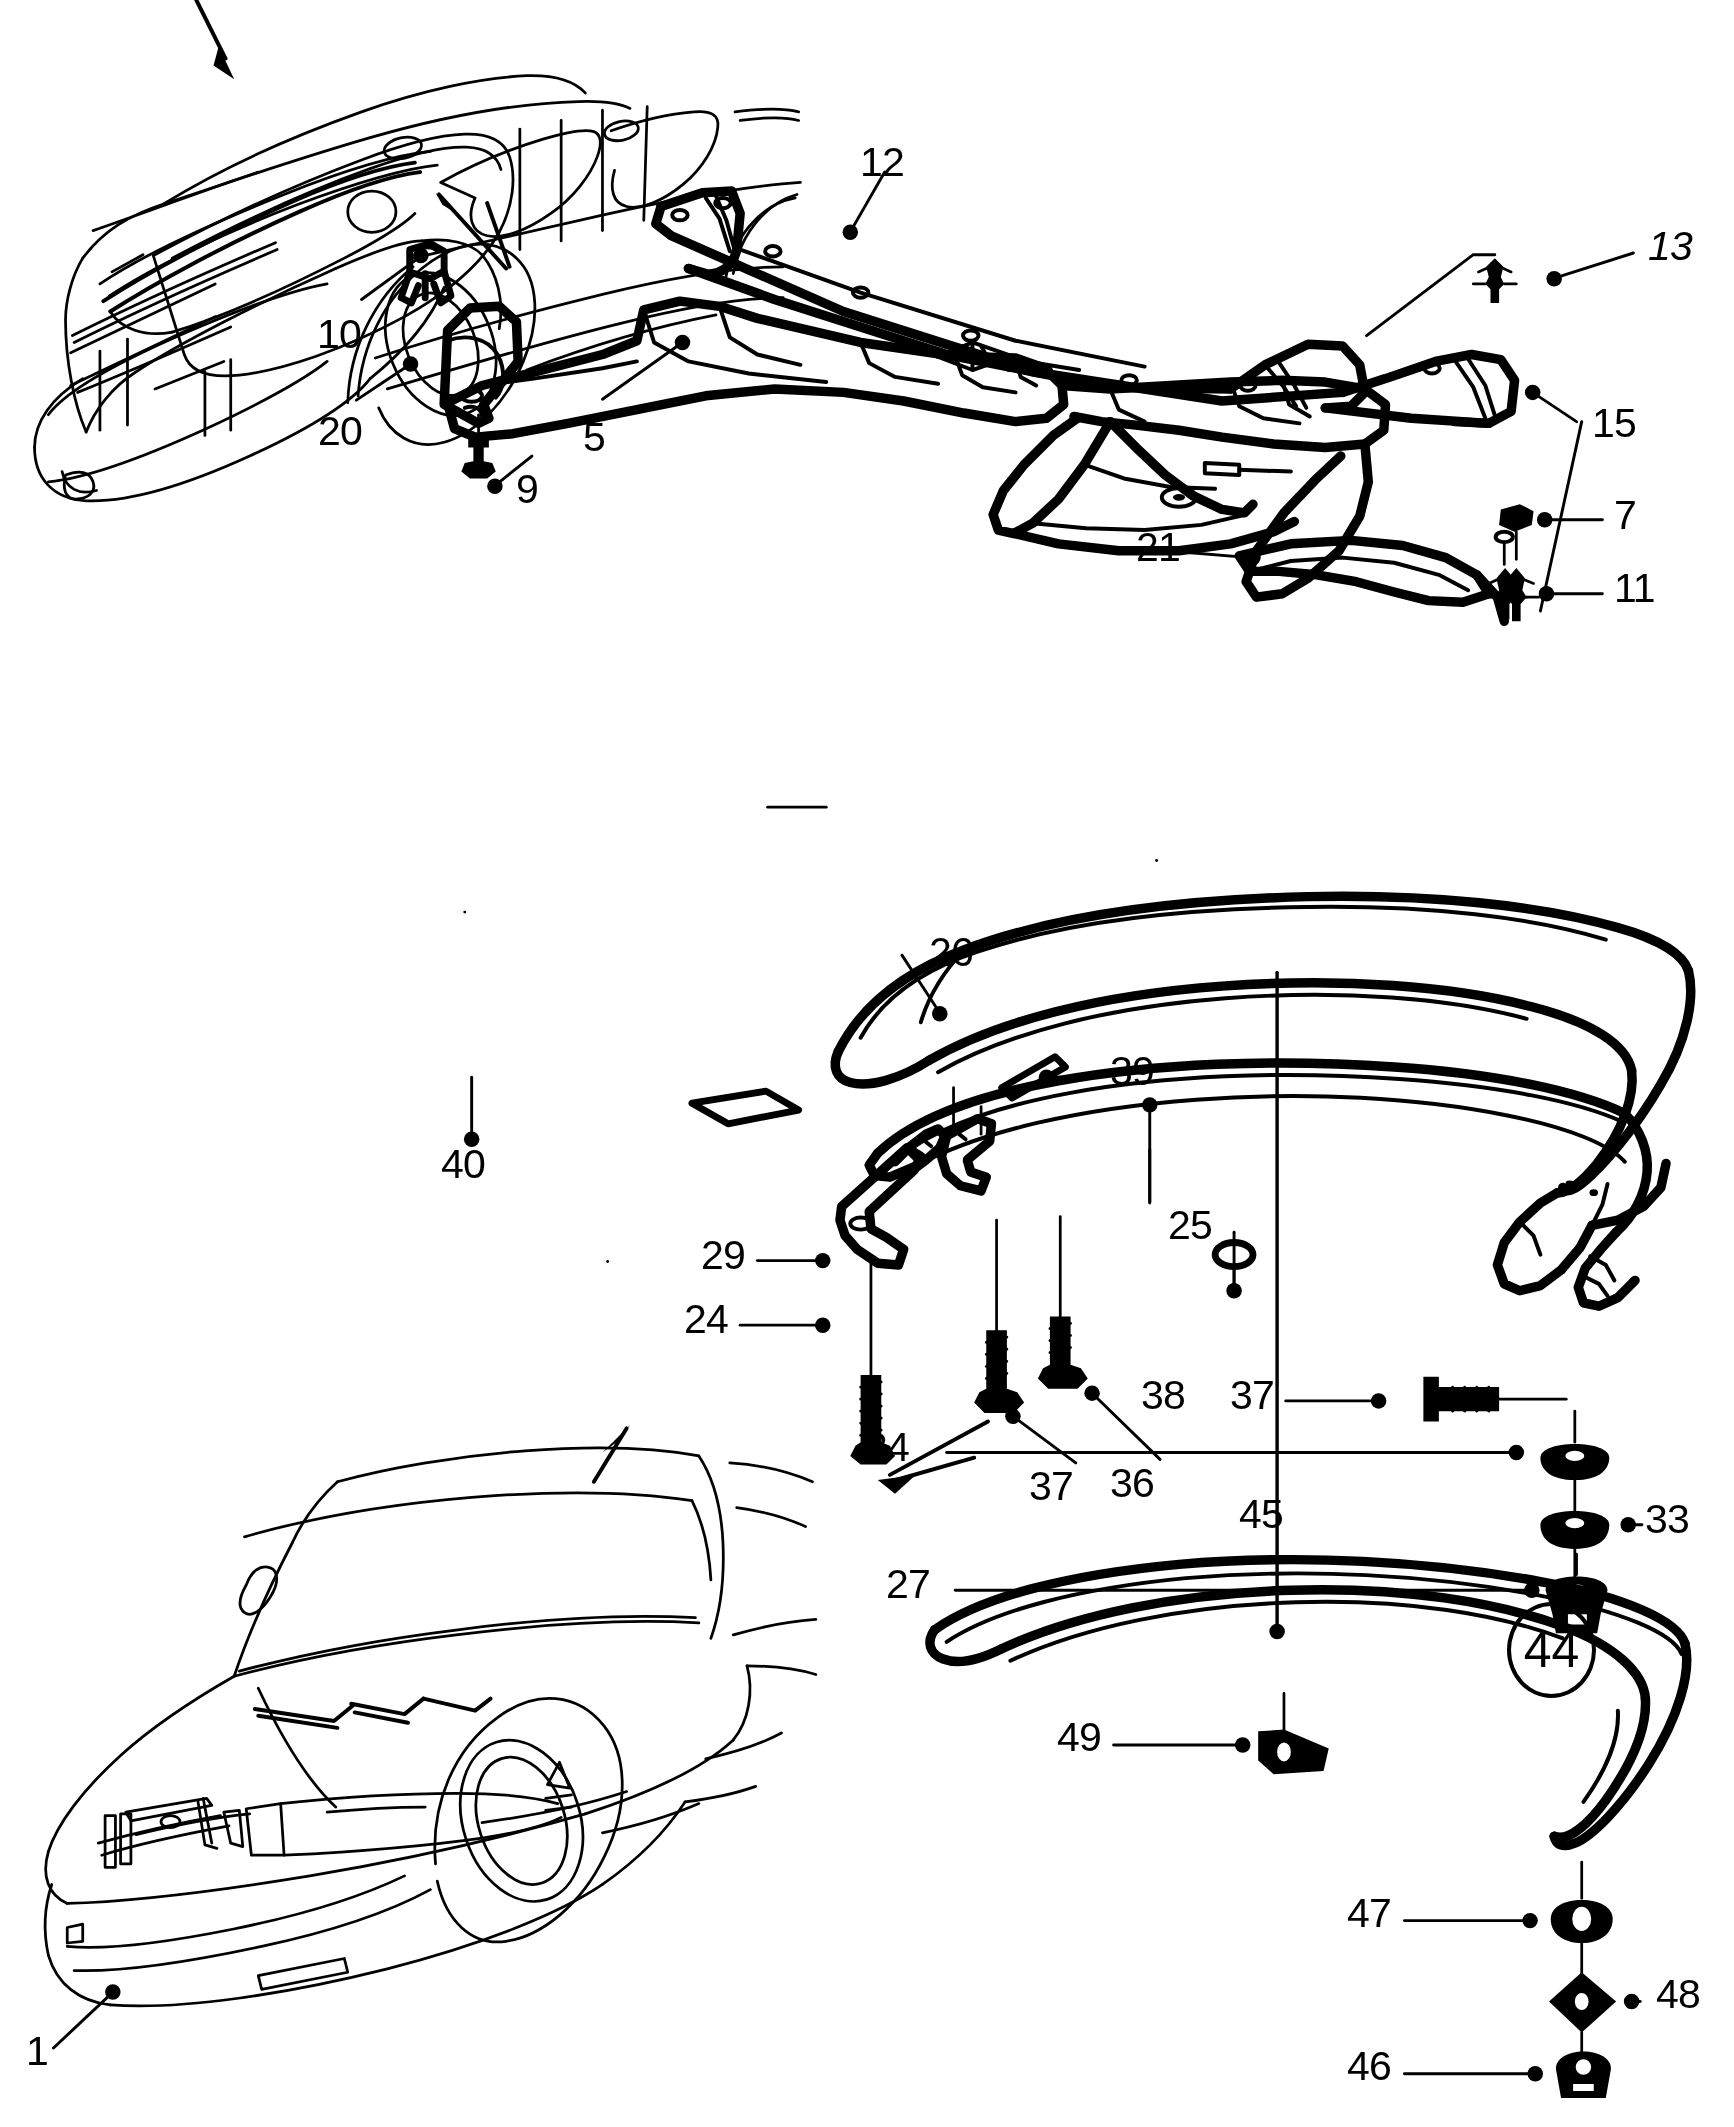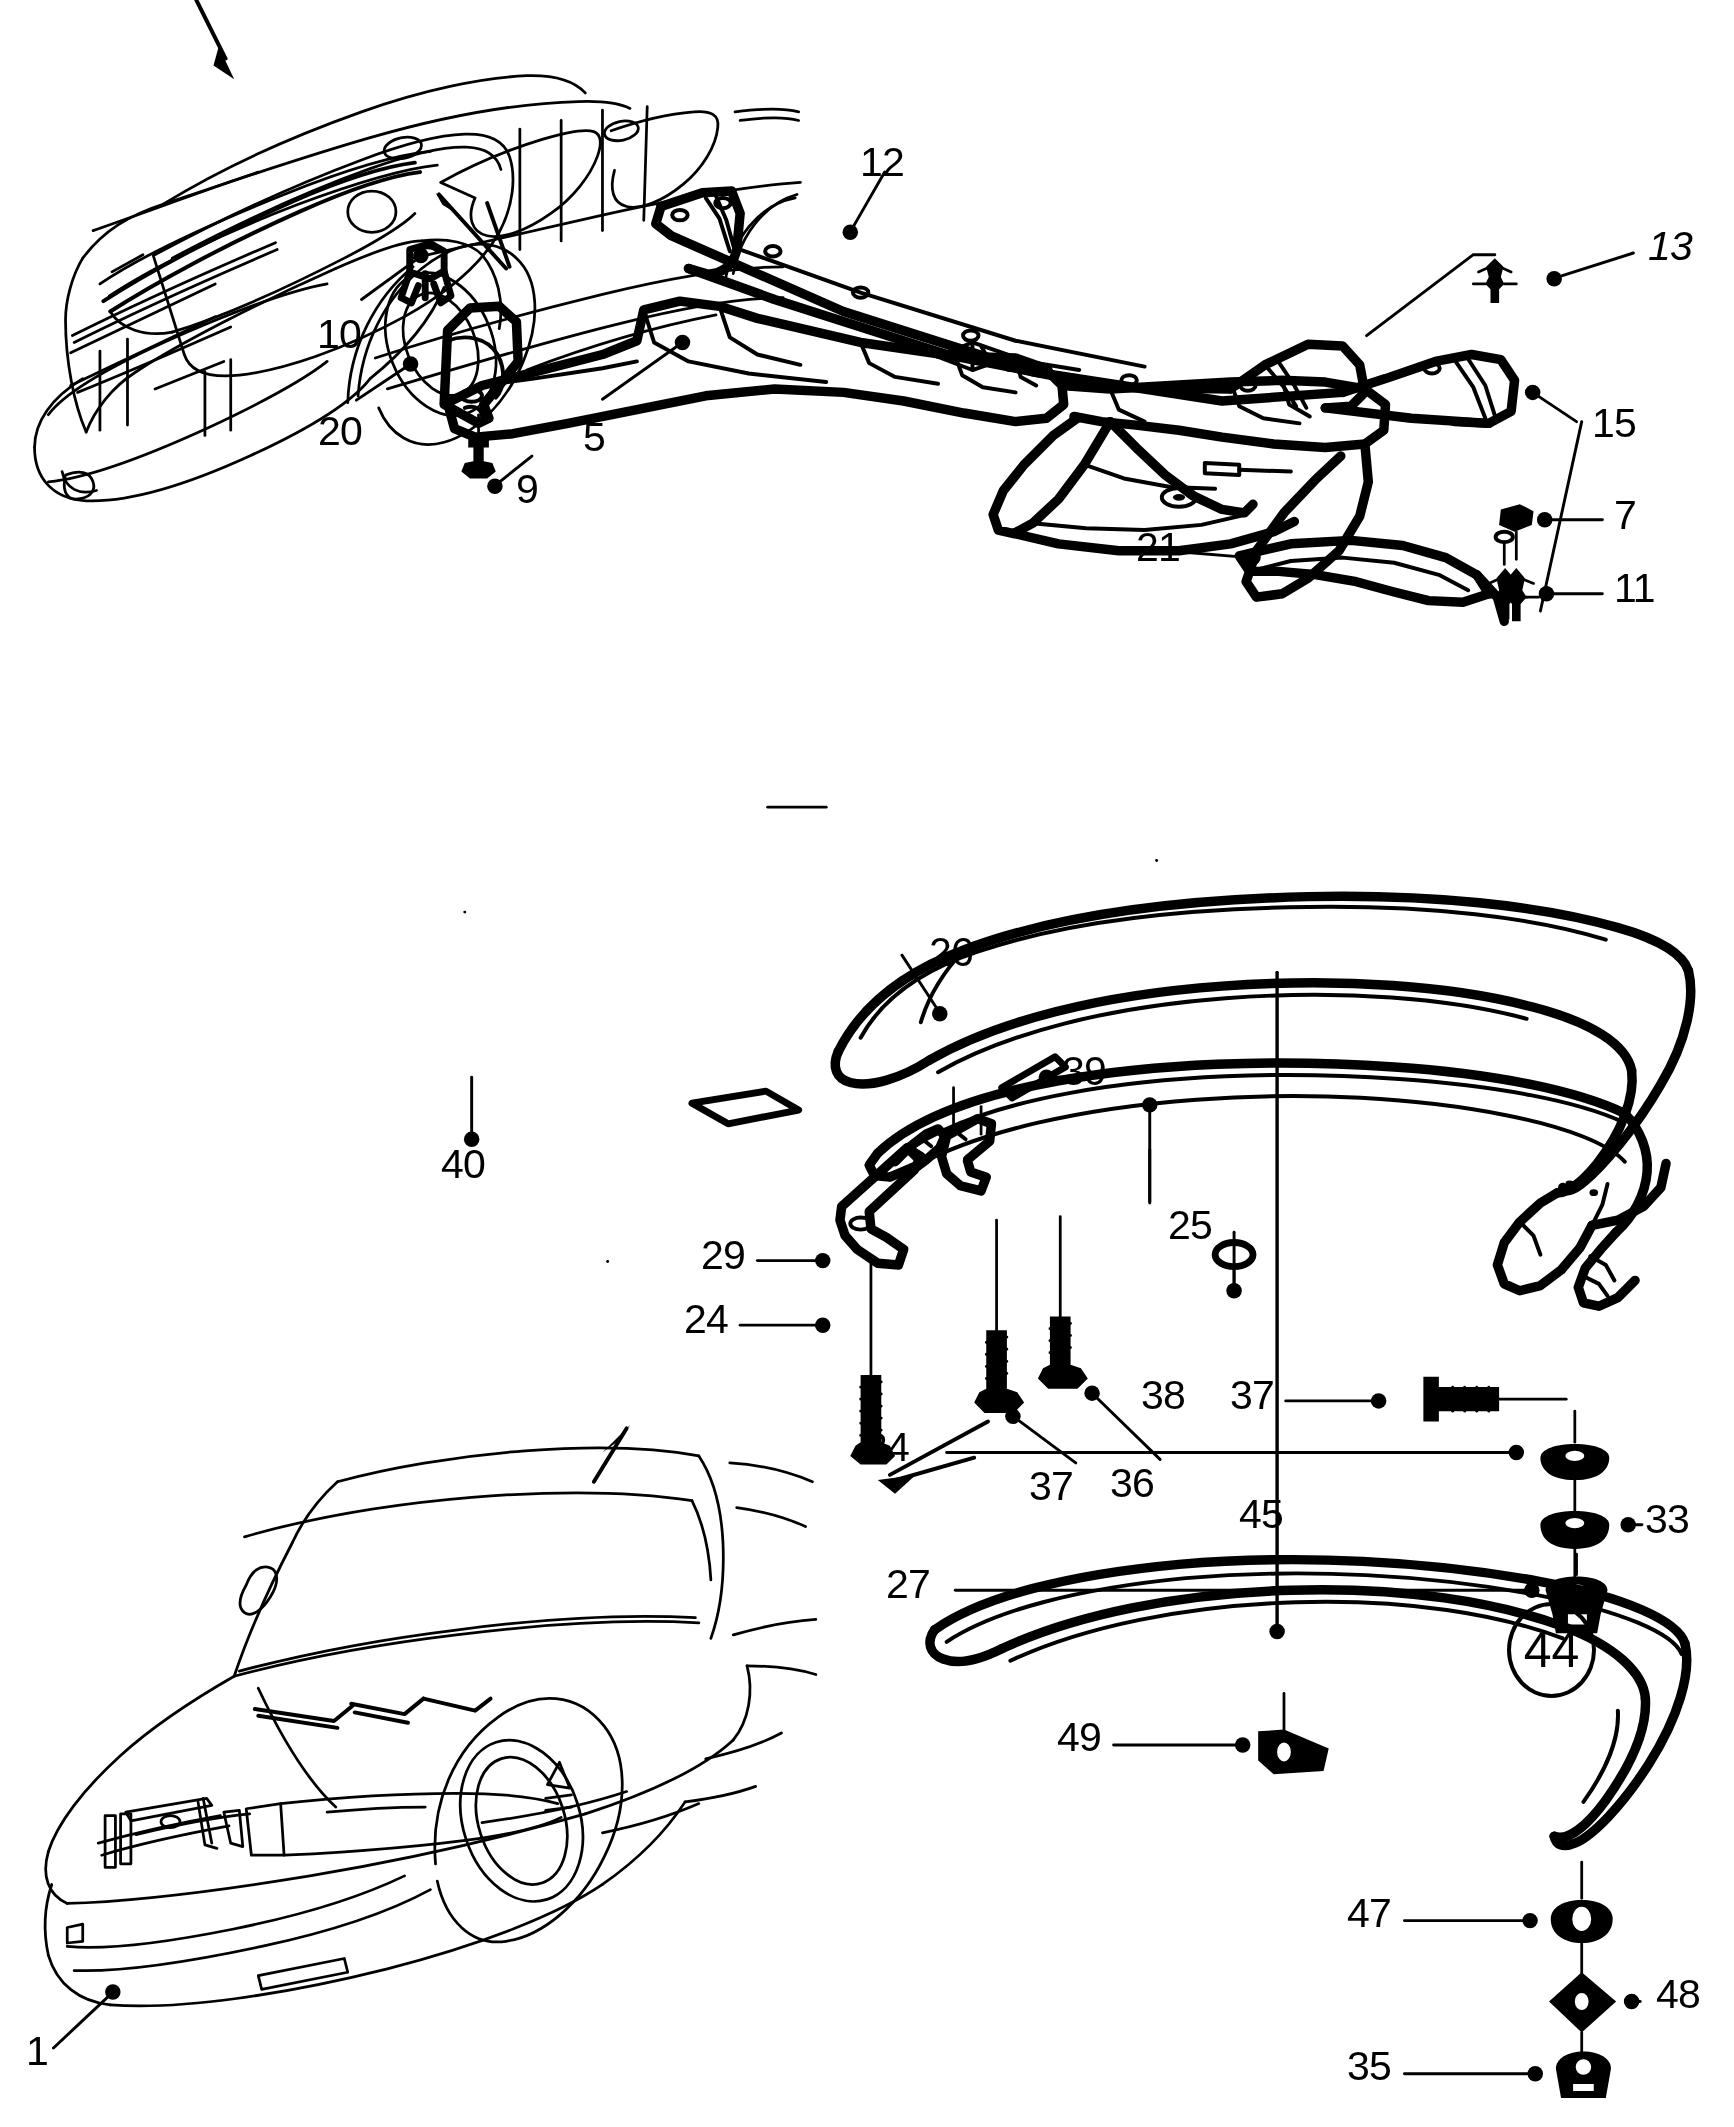--- a/index.html
+++ b/index.html
@@ -764,25 +764,25 @@
   <div class="callout" style="left:929px;top:932px;text-align:center;">26</div>
   <div class="callout" style="left:701px;top:1235px;">29</div>
   <div class="callout" style="left:684px;top:1299px;">24</div>
   <div class="callout" style="left:886px;top:1564px;">27</div>
   <div class="callout" style="left:1645px;top:1499px;">33</div>
   <div class="callout" style="left:865px;top:1427px;">34</div>
   <div class="callout" style="left:1110px;top:1463px;">36</div>
   <div class="callout" style="left:1029px;top:1466px;">37</div>
   <div class="callout" style="left:1230px;top:1375px;">37</div>
   <div class="callout" style="left:1141px;top:1375px;">38</div>
-  <div class="callout" style="left:1062px;top:1051px;">39</div>
+  <div class="callout" style="left:1110px;top:1051px;">39</div>
   <div class="callout" style="left:441px;top:1144px;">40</div>
   <div class="circle-badge" style="left:1507px;top:1602px;">44</div>
   <div class="callout" style="left:1239px;top:1494px;">45</div>
-  <div class="callout" style="left:1347px;top:2046px;">35</div>
+  <div class="callout" style="left:1347px;top:2046px;">46</div>
   <div class="callout" style="left:1347px;top:1893px;">47</div>
   <div class="callout" style="left:1656px;top:1974px;">48</div>
   <div class="callout" style="left:1057px;top:1717px;">49</div>
 
   <div class="footer" style="left:1205px;top:2017px;width:508px;">
     <div>C0896 9-3</div>
     
   </div>
 
 </div>

